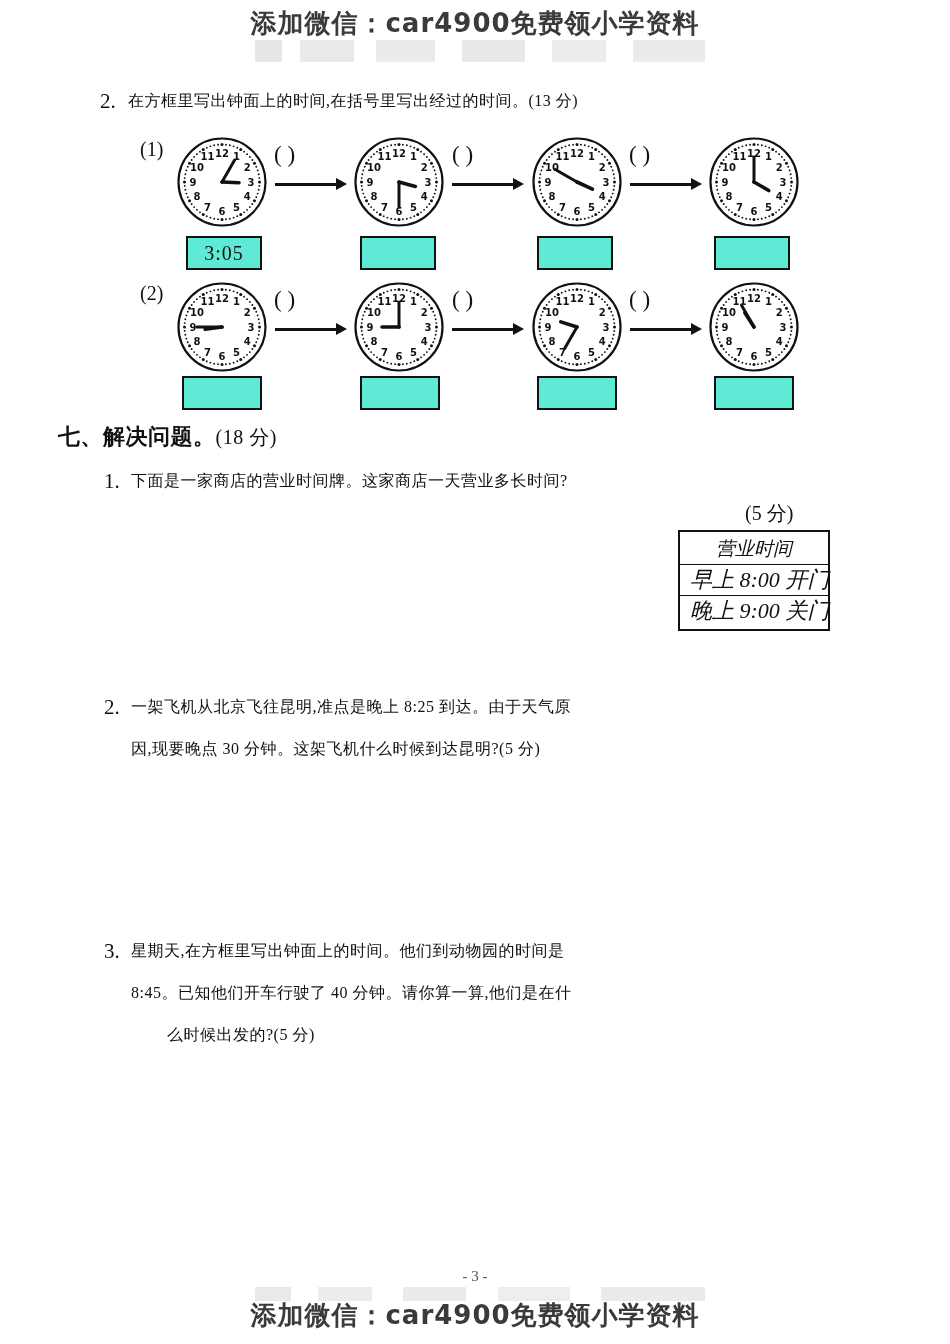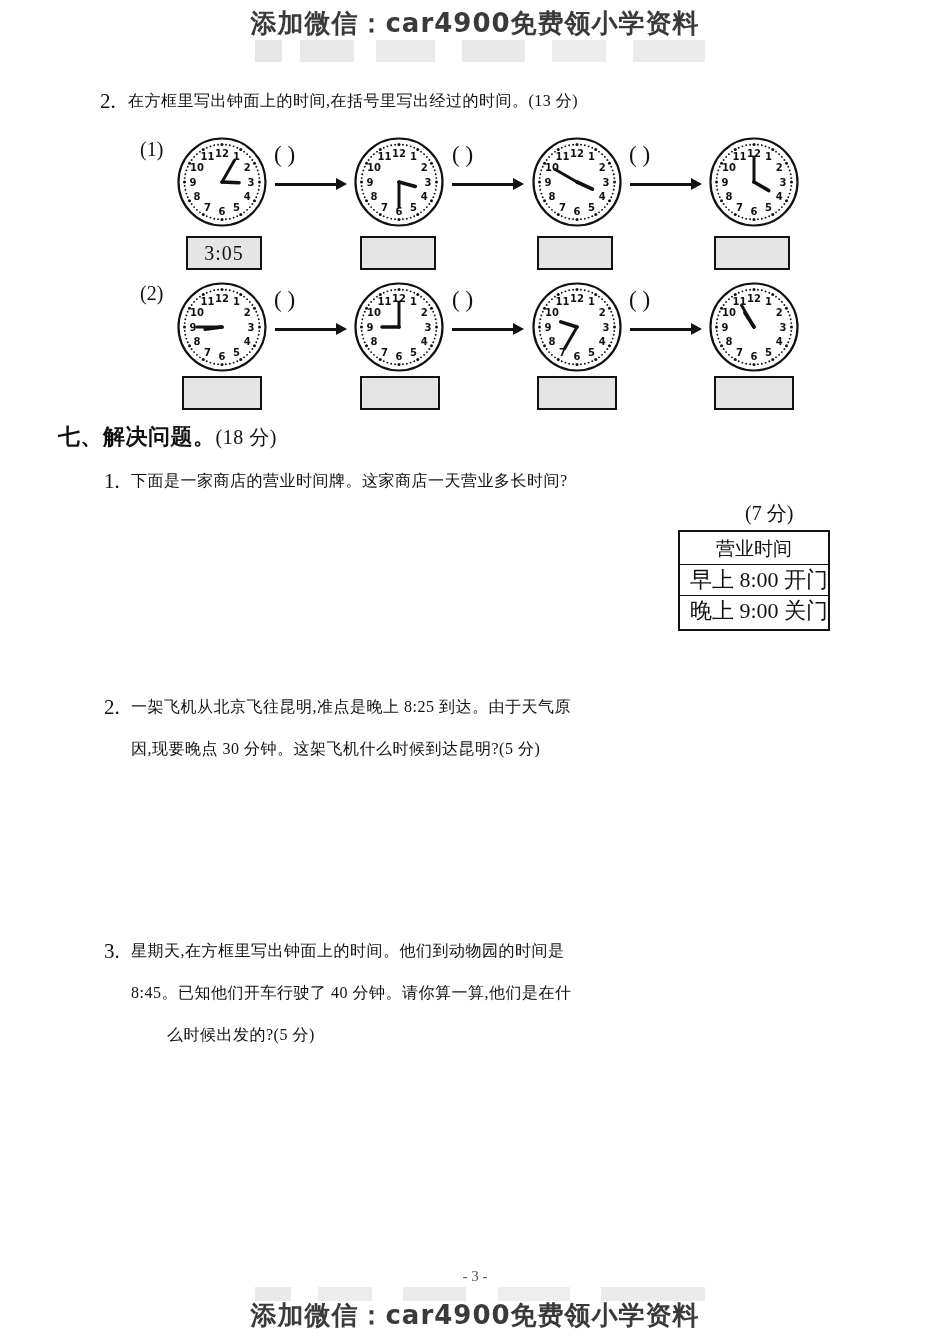--- a/index.html
+++ b/index.html
@@ -137,21 +137,21 @@
   .paren {
     position: absolute;
     font-size: 23px;
     color: #111;
   }
 
   
   .ansbox {
     position: absolute;
     border: 2px solid #111;
-    background: #e5e5e5;
+    background: #5eead4;
     display: flex;
     align-items: center;
     justify-content: center;
     font-size: 20px;
     letter-spacing: 1px;
   }
 
   
   .sign {
     position: absolute;
@@ -872,23 +872,23 @@
 <div class="ansbox" style="left:360px; top:376px; width:76px; height:30px;"></div>
 <div class="ansbox" style="left:537px; top:376px; width:76px; height:30px;"></div>
 <div class="ansbox" style="left:714px; top:376px; width:76px; height:30px;"></div>
 
 <div class="section-head" style="left:58px; top:422px;">
   <span>七、解决问题。</span><span class="pts">(18 分)</span>
 </div>
 
 <div class="qnum" style="left:104px; top:462px;">1.</div>
 <div class="qtext" style="left:131px; top:462px;">下面是一家商店的营业时间牌。这家商店一天营业多长时间?</div>
-<div class="right-points" style="left:745px; top:500px;">(7 分)</div>
-
-<div class="sign" style="left:678px; top:530px; width:148px;">
+<div class="right-points" style="left:745px; top:500px;">(5 分)</div>
+
+<div class="sign" style="left:678px; top:530px; width:148px;font-style:italic;">
   <div class="row title">营业时间</div>
   <div class="row line">早上 8:00 开门</div>
   <div class="row">晚上 9:00 关门</div>
 </div>
 
 <div class="qnum" style="left:104px; top:688px;">2.</div>
 <div class="qtext" style="left:131px; top:688px;">一架飞机从北京飞往昆明,准点是晚上 8:25 到达。由于天气原</div>
 <div class="qtext" style="left:131px; top:730px;">因,现要晚点 30 分钟。这架飞机什么时候到达昆明?(5 分)</div>
 
 <div class="qnum" style="left:104px; top:932px;">3.</div>

